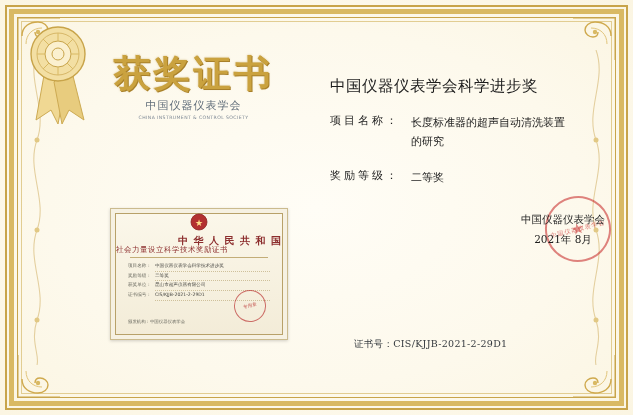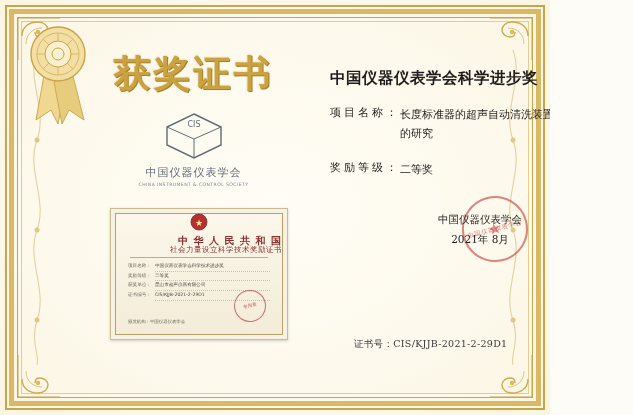--- a/index.html
+++ b/index.html
@@ -4,21 +4,21 @@
 <style>
   html,body{margin:0;padding:0;}
   body{
     width:633px;height:415px;
     background:#fdfcf7;
     font-family:"DejaVu Sans","Liberation Sans",sans-serif;
     overflow:hidden;
   }
   .certificate{
     position:relative;
-    width:550px;height:415px;
+    width:633px;height:415px;
     background:
       radial-gradient(ellipse at 50% 50%, #fffdf6 0%, #fdf9ec 60%, #fbf5e2 100%);
     box-sizing:border-box;
     overflow:hidden;
   }
   
   .border-outer{
     position:absolute;left:5px;top:5px;right:5px;bottom:5px;
     border:2px solid #c8a44a;
     box-sizing:border-box;
@@ -99,21 +99,21 @@
   .mini-emblem{
     position:absolute;left:50%;top:-3px;transform:translateX(-50%);
     width:26px;height:22px;
   }
   .mini-t1{
     position:absolute;top:20px;left:0;right:0;text-align:right;
     font-size:10px;color:#8c2d2d;font-weight:bold;letter-spacing:1px;
     font-family:"DejaVu Serif","Liberation Serif",serif;
   }
   .mini-t2{
-    position:absolute;top:31px;left:0;right:0;text-align:right;
+    position:absolute;top:31px;left:0;right:0;text-align:left;
     font-size:7.5px;color:#8c2d2d;letter-spacing:.5px;
     font-family:"DejaVu Serif","Liberation Serif",serif;
   }
   .mini-rule{
     position:absolute;top:43px;left:14px;right:14px;height:1px;background:#c3ad77;
   }
   .mini-rows{
     position:absolute;top:48px;left:12px;right:12px;
     font-size:4.6px;color:#4a4a46;line-height:1.9;
   }
@@ -130,38 +130,38 @@
     position:absolute;left:12px;bottom:10px;font-size:4.4px;color:#6a6a60;
   }
 
   
   .right-col{
     position:absolute;left:330px;top:68px;width:268px;
     color:#2b2b2b;
   }
   .award-title{
     font-family:"DejaVu Serif","Liberation Serif",serif;
-    font-size:15.5px;font-weight:bold;letter-spacing:.5px;color:#1d1d1d;
-    margin:0 0 16px 0;
+    font-size:15.5px;font-weight:normal;letter-spacing:.5px;color:#1d1d1d;
+    margin:8px 0 16px 0;
   }
   .body-text{
     font-size:10.5px;line-height:2.05;color:#2e2e2e;
     font-family:"DejaVu Serif","Liberation Serif",serif;
   }
   .body-text .indent{display:block;text-indent:20px;}
   .field{
     display:flex;align-items:flex-start;margin-top:16px;
     font-size:11px;
     font-family:"DejaVu Serif","Liberation Serif",serif;
   }
   .field .flabel{
     letter-spacing:3px;white-space:nowrap;color:#1d1d1d;
   }
   .field .fvalue{
-    margin-left:0;color:#1d1d1d;line-height:1.75;
+    margin-left:11px;color:#1d1d1d;line-height:1.75;
   }
   .sig-block{
     position:absolute;right:4px;top:210px;width:132px;text-align:center;
     font-size:10.5px;color:#1d1d1d;line-height:1.9;
     font-family:"DejaVu Serif","Liberation Serif",serif;
   }
   .red-seal{
     position:absolute;right:22px;top:196px;
     width:62px;height:62px;border-radius:50%;
     border:2px solid rgba(196,32,32,.55);
@@ -253,28 +253,20 @@
       <g stroke="#d9b963" stroke-width="1" fill="none">
         <path d="M36 13 L36 21 M36 47 L36 55 M15 34 L23 34 M49 34 L57 34"></path>
         <path d="M21 19 L27 25 M45 43 L51 49 M51 19 L45 25 M27 43 L21 49"></path>
       </g>
     </svg>
   </div>
 
   <div class="left-panel">
     <h1 class="main-title">获奖证书</h1>
 
-    <div class="cis-logo">
-      <svg width="66" height="50" viewBox="0 0 66 50">
-        <path d="M33 3 L60 16 L60 34 L33 47 L6 34 L6 16 Z" fill="none" stroke="#5f6c79" stroke-width="1.4"></path>
-        <path d="M6 16 L33 28 L60 16" fill="none" stroke="#5f6c79" stroke-width="1"></path>
-        <path d="M33 28 L33 47" fill="none" stroke="#5f6c79" stroke-width="1"></path>
-        <text x="33" y="16" text-anchor="middle" font-size="8" fill="#5f6c79" font-family="DejaVu Sans, sans-serif">CIS</text>
-      </svg>
-    </div>
     <div class="org-cn">中国仪器仪表学会</div>
     <div class="org-en">CHINA INSTRUMENT &amp; CONTROL SOCIETY</div>
   </div>
 
   <div class="mini-cert">
     <div class="mini-inner">
       <div class="mini-emblem">
         <svg width="26" height="22" viewBox="0 0 26 22">
           <circle cx="13" cy="11" r="8" fill="#b33131" stroke="#8c2222" stroke-width="0.8"></circle>
           <text x="13" y="15" text-anchor="middle" font-size="9" fill="#ffe08a">★</text>

